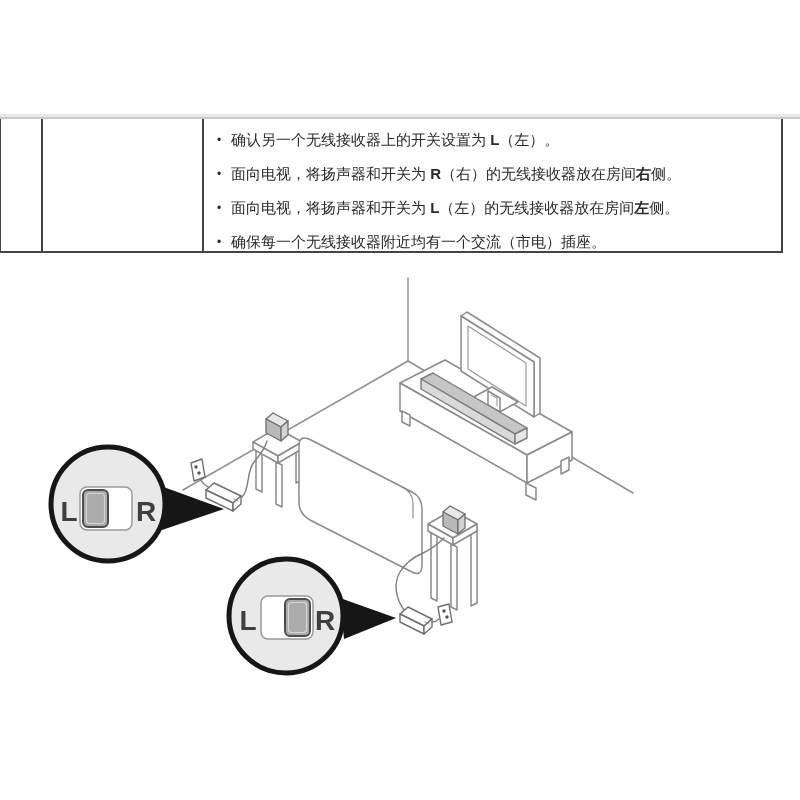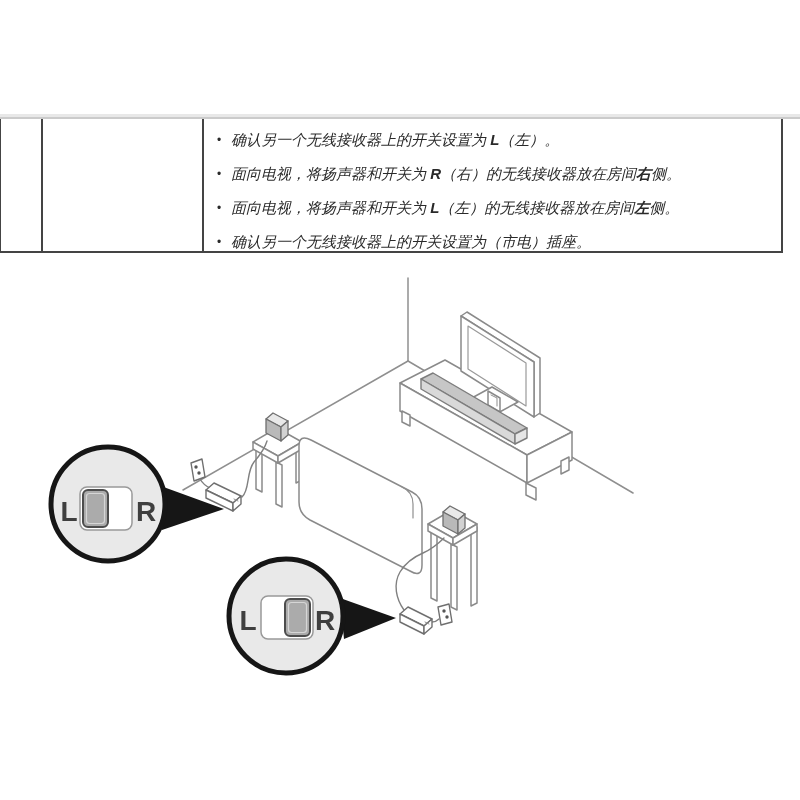--- a/index.html
+++ b/index.html
@@ -12,21 +12,21 @@
   .vline{position:absolute;top:119px;height:134px;width:2px;background:#444444;}
   .v0{left:0;width:1px;}
   .v1{left:41px;}
   .v2{left:202px;}
   .v3{left:781px;}
   .hbottom{position:absolute;left:0;top:251px;width:783px;height:2px;background:#444444;}
   
   ul.notes{position:absolute;left:204px;top:120px;width:586px;margin:0;padding:12px 0 0 0;list-style:none;}
   ul.notes li{display:flex;margin:0 0 18px 0;font-size:15px;line-height:16px;color:#2a2a2a;}
   ul.notes .marker{width:14px;margin-left:13px;flex:0 0 auto;font-size:12px;line-height:16px;}
-  ul.notes .txt{flex:1 1 auto;font-style:italic;}
+  ul.notes .txt{flex:1 1 auto;}
   ul.notes .b{font-weight:bold;}
   
   svg.illu{position:absolute;left:0;top:0;width:800px;height:800px;}
   svg .ln{fill:none;stroke:#8f8f8f;stroke-width:1.5;stroke-linejoin:round;stroke-linecap:round;}
   svg .wf{fill:#ffffff;stroke:#8a8a8a;stroke-width:1.5;stroke-linejoin:round;}
   svg .wf2{fill:#ffffff;stroke:#6f6f6f;stroke-width:1.4;stroke-linejoin:round;}
   svg .cable{fill:none;stroke:#808080;stroke-width:1.4;stroke-linecap:round;}
   svg text.switchlabel{font-family:"Liberation Sans",sans-serif;font-weight:bold;font-size:28px;fill:#3f3f3f;text-anchor:middle;}
 </style>
 </head>
@@ -51,21 +51,21 @@
       <li>
         <span class="marker">•</span>
         <span class="txt"><span>面向电视，将扬声器和开关为 </span><span class="b">R</span><span>（右）的无线接收器放在房间</span><span class="b">右</span><span>侧。</span></span>
       </li>
       <li>
         <span class="marker">•</span>
         <span class="txt"><span>面向电视，将扬声器和开关为 </span><span class="b">L</span><span>（左）的无线接收器放在房间</span><span class="b">左</span><span>侧。</span></span>
       </li>
       <li>
         <span class="marker">•</span>
-        <span class="txt"><span>确认另一个无线接收器上的开关设置为（市电）插座。</span></span>
+        <span class="txt"><span>确保每一个无线接收器附近均有一个交流（市电）插座。</span></span>
       </li>
     </ul>
 
   <svg class="illu" viewBox="0 0 800 800">
 
     <g>
       <path class="ln" d="M408,278 L408,361"></path>
       <path class="ln" d="M408,361 L183,490"></path>
       <path class="ln" d="M408,361 L633,493"></path>
     </g>

